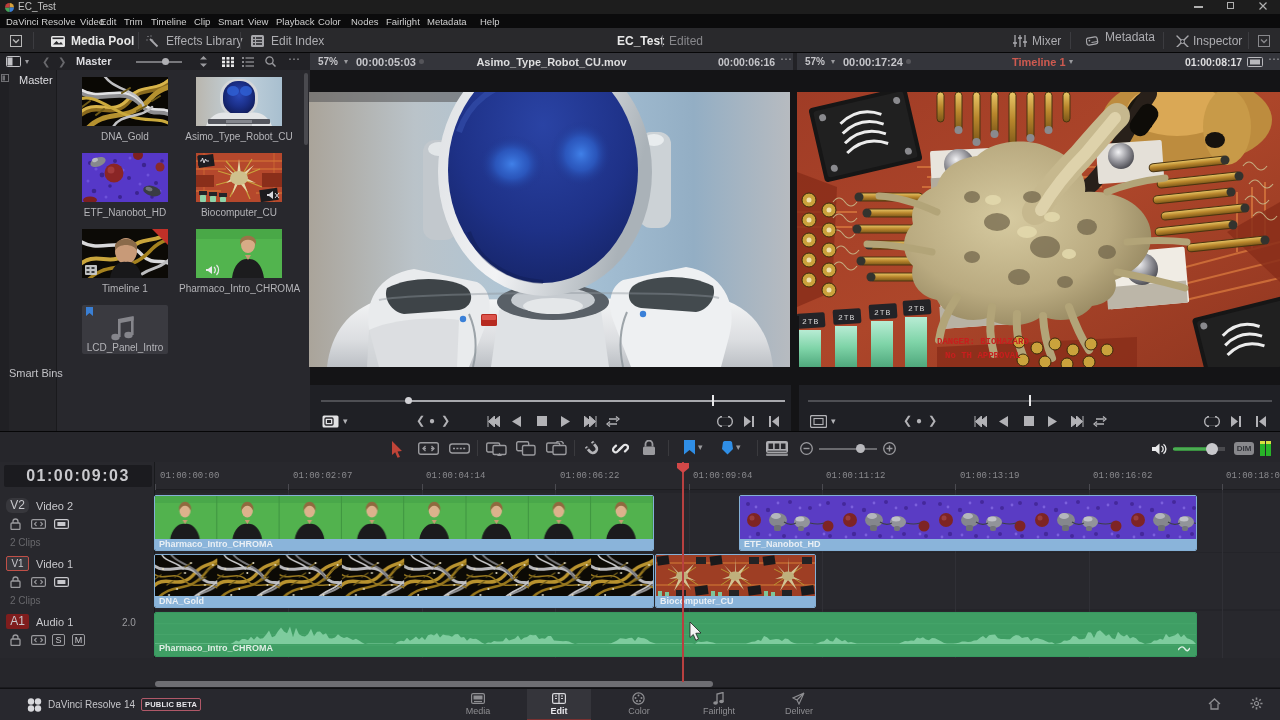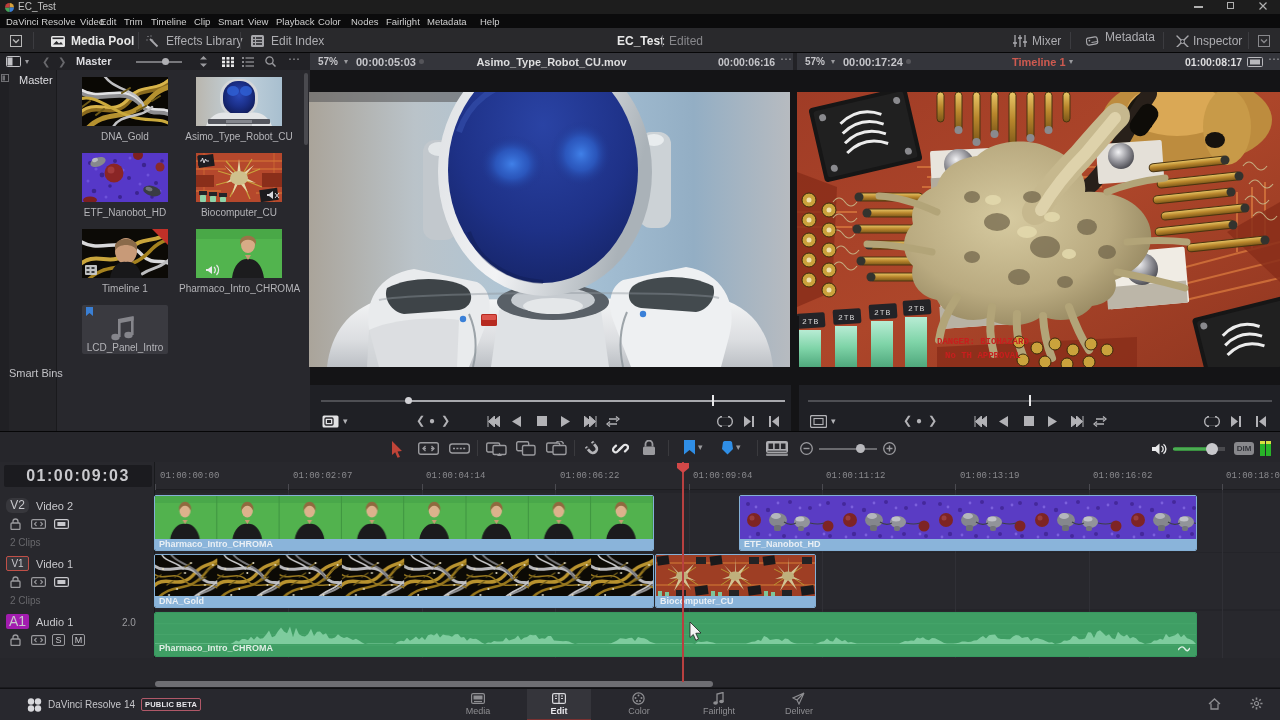--- a/index.html
+++ b/index.html
@@ -931,21 +931,21 @@
     <svg class="abs" style="left:31px;top:115px" width="15" height="10" viewBox="0 0 15 10">
       <rect x="0.6" y="0.6" width="13.8" height="8.8" rx="1.5" fill="none" stroke="#9a9a9e" stroke-width="1.2"></rect>
       <path d="M5.5 3 L3.5 5 L5.5 7 M9.5 3 L11.5 5 L9.5 7" fill="none" stroke="#9a9a9e" stroke-width="1.1"></path>
     </svg>
     <svg class="abs" style="left:54px;top:115px" width="15" height="10" viewBox="0 0 15 10">
       <rect x="0.6" y="0.6" width="13.8" height="8.8" rx="1.5" fill="none" stroke="#c8c8cc" stroke-width="1.2"></rect>
       <rect x="3.4" y="3" width="8" height="4" fill="#c8c8cc"></rect>
     </svg>
     <span class="abs" style="left:10px;top:133px;font-size:10px;color:#68686c">2 Clips</span>
 
-    <div class="abs" style="left:6px;top:152px;width:23px;height:15px;background:#a21caf;border-radius:2px;text-align:center;font-size:14px;color:#c8c8cc;line-height:15px">A1</div>
+    <div class="abs" style="left:6px;top:152px;width:23px;height:15px;background:#7f1d1d;border-radius:2px;text-align:center;font-size:12px;color:#c8c8cc;line-height:15px">A1</div>
     <span class="abs" style="left:36px;top:154px;font-size:11px;color:#c8c8cc">Audio 1</span>
     <span class="abs" style="left:122px;top:155px;font-size:10px;color:#9a9a9e">2.0</span>
     <svg class="abs" style="left:10px;top:172px" width="11" height="12" viewBox="0 0 11 12">
       <rect x="1" y="5" width="9" height="6.5" rx="1" fill="none" stroke="#9a9a9e" stroke-width="1.3"></rect>
       <path d="M3 5 L3 3.5 A2.5 2.5 0 0 1 8 3.5 L8 5" fill="none" stroke="#9a9a9e" stroke-width="1.3"></path>
     </svg>
     <svg class="abs" style="left:31px;top:173px" width="15" height="10" viewBox="0 0 15 10">
       <rect x="0.6" y="0.6" width="13.8" height="8.8" rx="1.5" fill="none" stroke="#9a9a9e" stroke-width="1.2"></rect>
       <path d="M5.5 3 L3.5 5 L5.5 7 M9.5 3 L11.5 5 L9.5 7" fill="none" stroke="#9a9a9e" stroke-width="1.1"></path>
     </svg>

